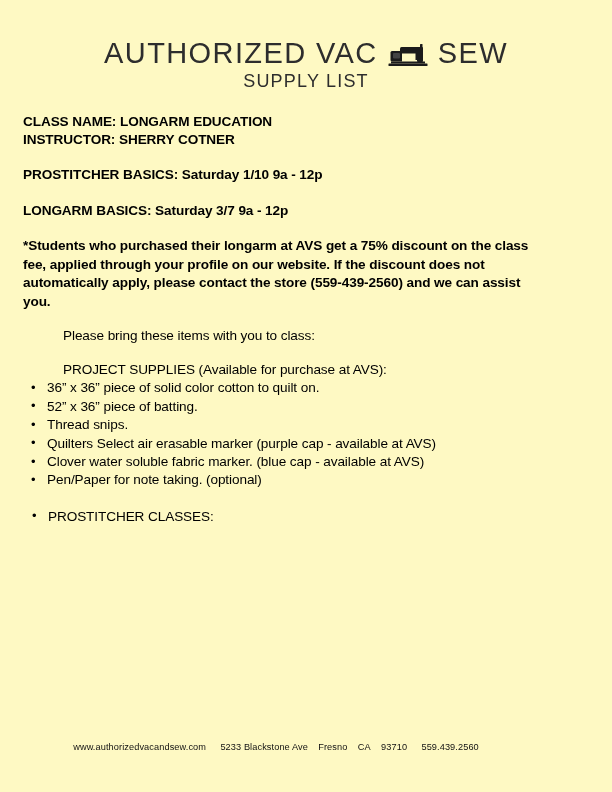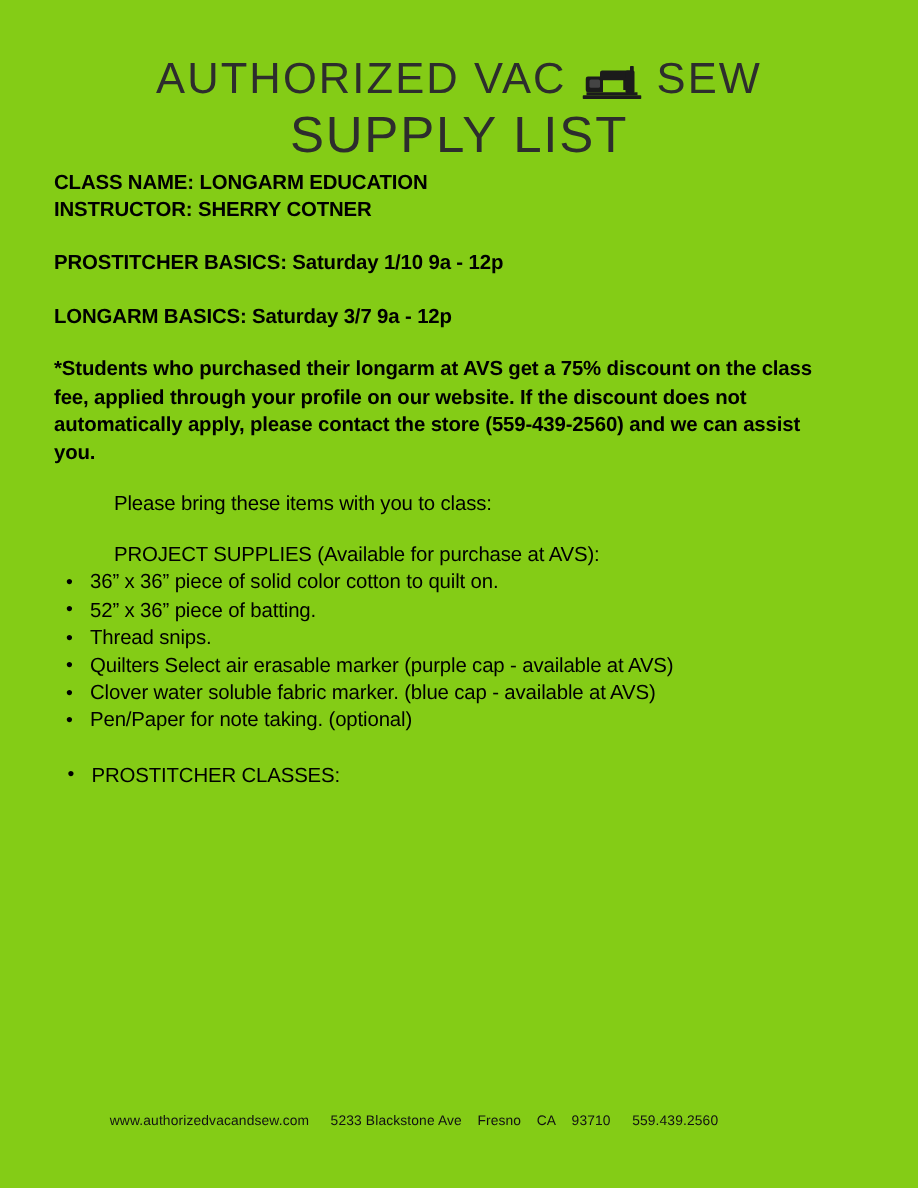--- a/index.html
+++ b/index.html
@@ -12,21 +12,21 @@
     height: 792px;
     position: relative;
     font-family: "Liberation Sans", sans-serif;
     color: #000000;
     overflow: hidden;
   }
 
   .page {
     position: absolute;
     inset: 0;
-    background: #84cc16;
+    background: #fef9c3;
   }
 
   
   .header {
     position: absolute;
     top: 38px;
     left: 0;
     width: 612px;
     text-align: center;
   }
@@ -51,30 +51,30 @@
   .machine-icon {
     display: inline-block;
     width: 42px;
     height: 28px;
     position: relative;
     top: 1px;
   }
   .subtitle {
     margin-top: 4px;
     color: #2d2d2d;
-    font-size: 34px;
+    font-size: 18px;
     font-weight: 300;
     letter-spacing: 1.2px;
     line-height: 1.1;
   }
 
   
   .body-block {
     position: absolute;
-    left: 36px;
+    left: 23px;
     top: 113px;
     width: 530px;
   }
 
   .ln {
     font-size: 13.6px;
     line-height: 17.5px;
     color: #000;
     letter-spacing: -0.1px;
   }

